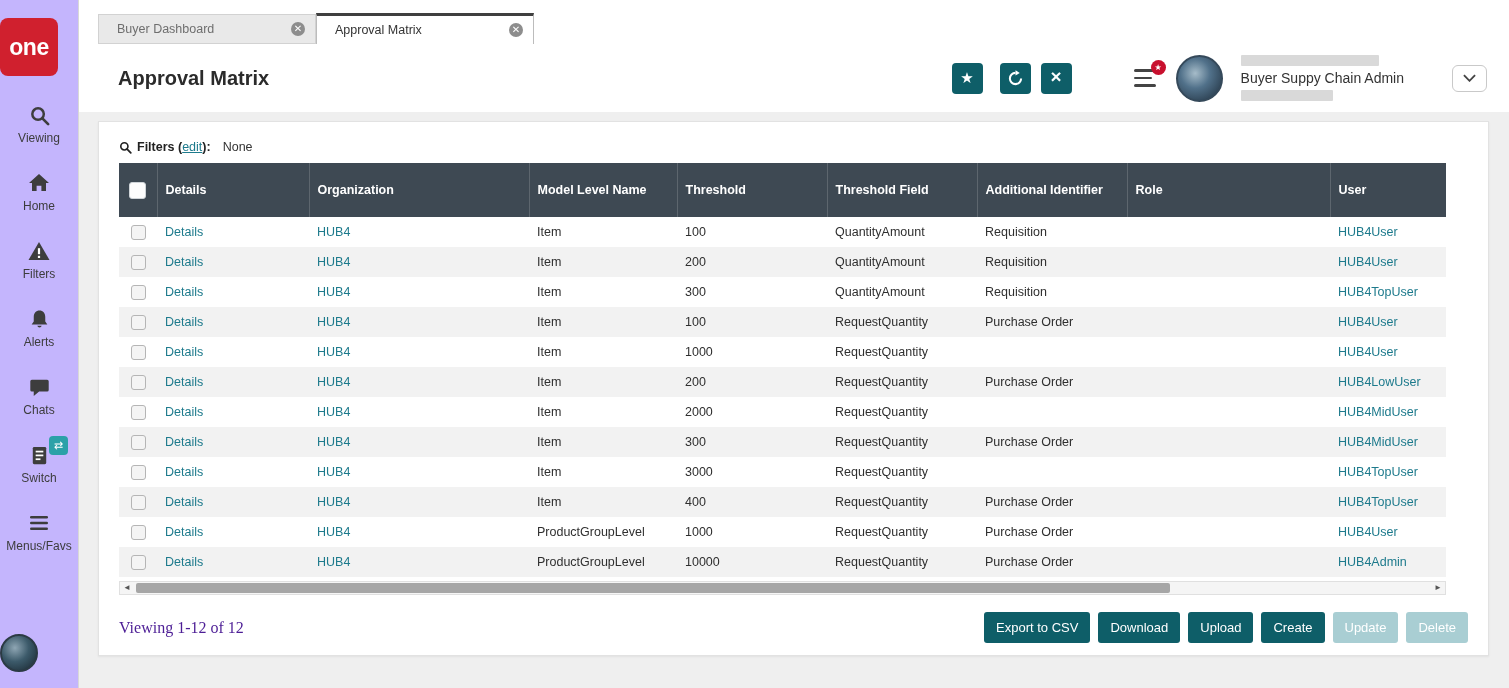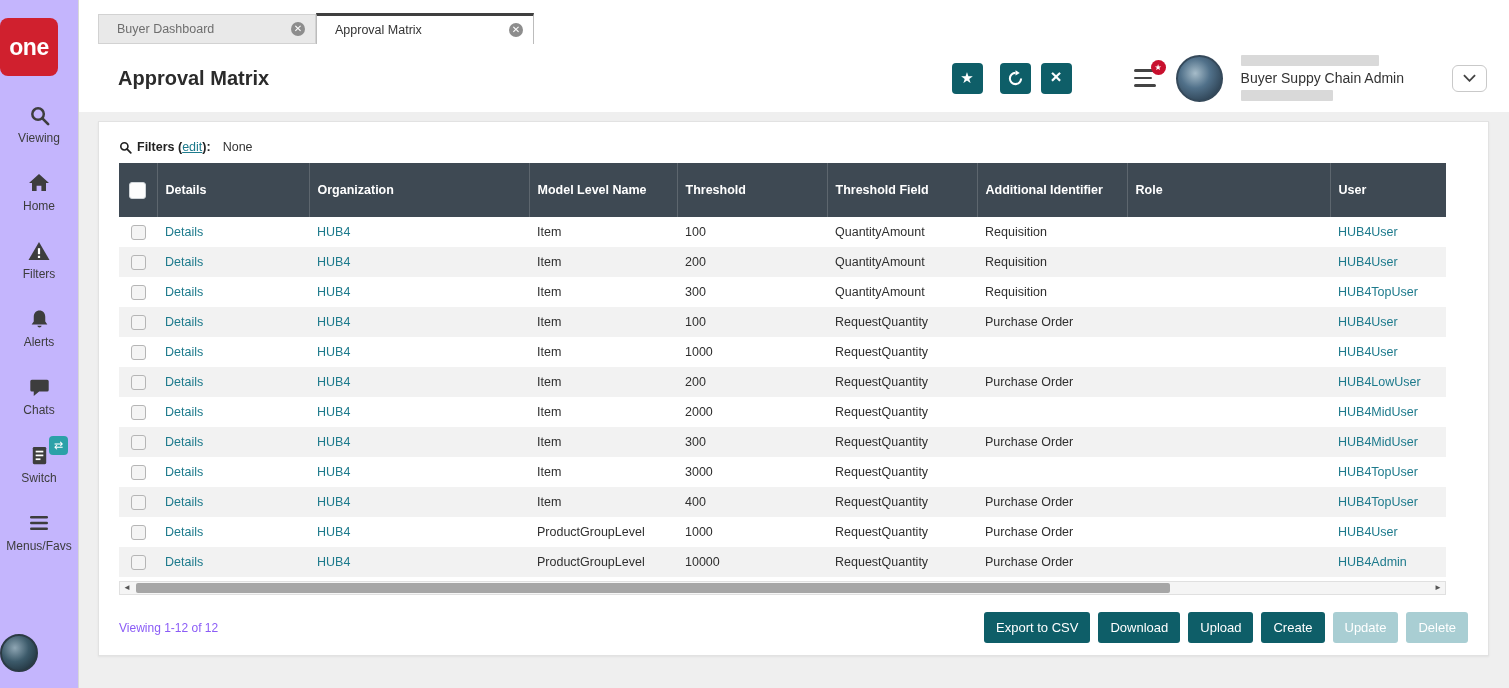--- a/index.html
+++ b/index.html
@@ -76,21 +76,21 @@
   .row-cb { width:15px; height:15px; background:#f4f4f4; border:1px solid #b5b5b5; }
 
   
   .hscroll { position:relative; width:1327px; height:14px; background:#f5f5f5; border:1px solid #e0e0e0; margin-top:4px; }
   .hs-arrow { position:absolute; top:0; width:14px; height:12px; font-size:8px; line-height:12px; text-align:center; color:#555; cursor:pointer; }
   .hs-arrow.left { left:0; } .hs-arrow.right { right:0; }
   .hs-thumb { position:absolute; left:16px; top:1px; bottom:1px; width:78%; background:#a6a6a6; border-radius:2px; cursor:pointer; }
 
   
   .card-footer { display:flex; align-items:center; margin-top:17px; }
-  .viewing-text { font-size:12px; color:#8b5cf6; }
+  .viewing-text { font-size:16px; color:#4c1d95;font-family:Liberation Serif, serif; }
   .footer-buttons { margin-left:auto; display:flex; gap:8px; }
   .action-btn { background:#0e5e68; color:#fff; border:none; border-radius:3px; font-size:13px; font-family:"Liberation Sans", sans-serif; padding:8px 12px; cursor:pointer; }
   .action-btn.disabled { background:#a9ced3; cursor:default; }
 
   svg { display:block; }
 </style>
 </head>
 <body>
 
 <div class="app">

